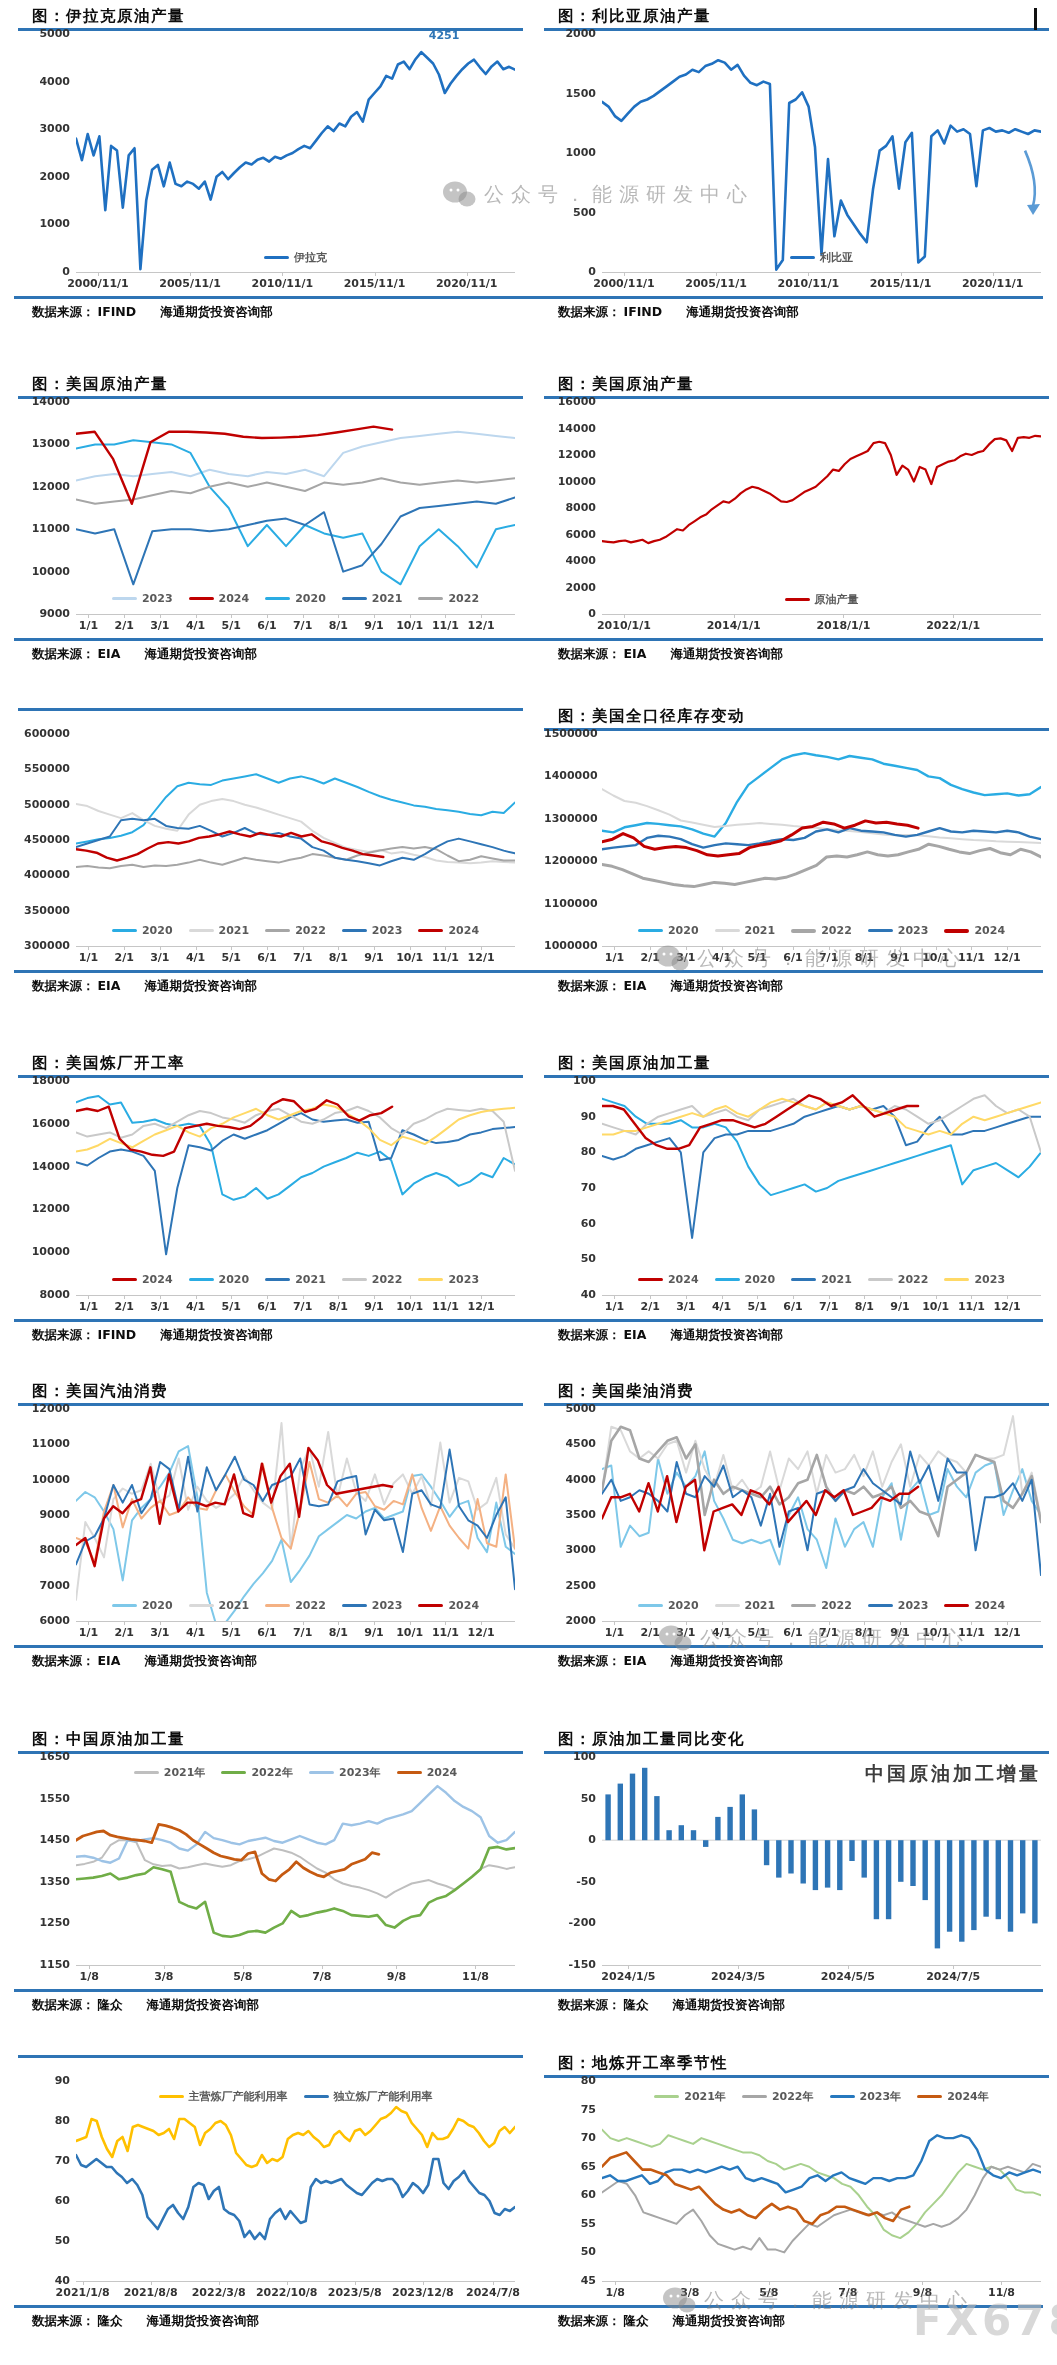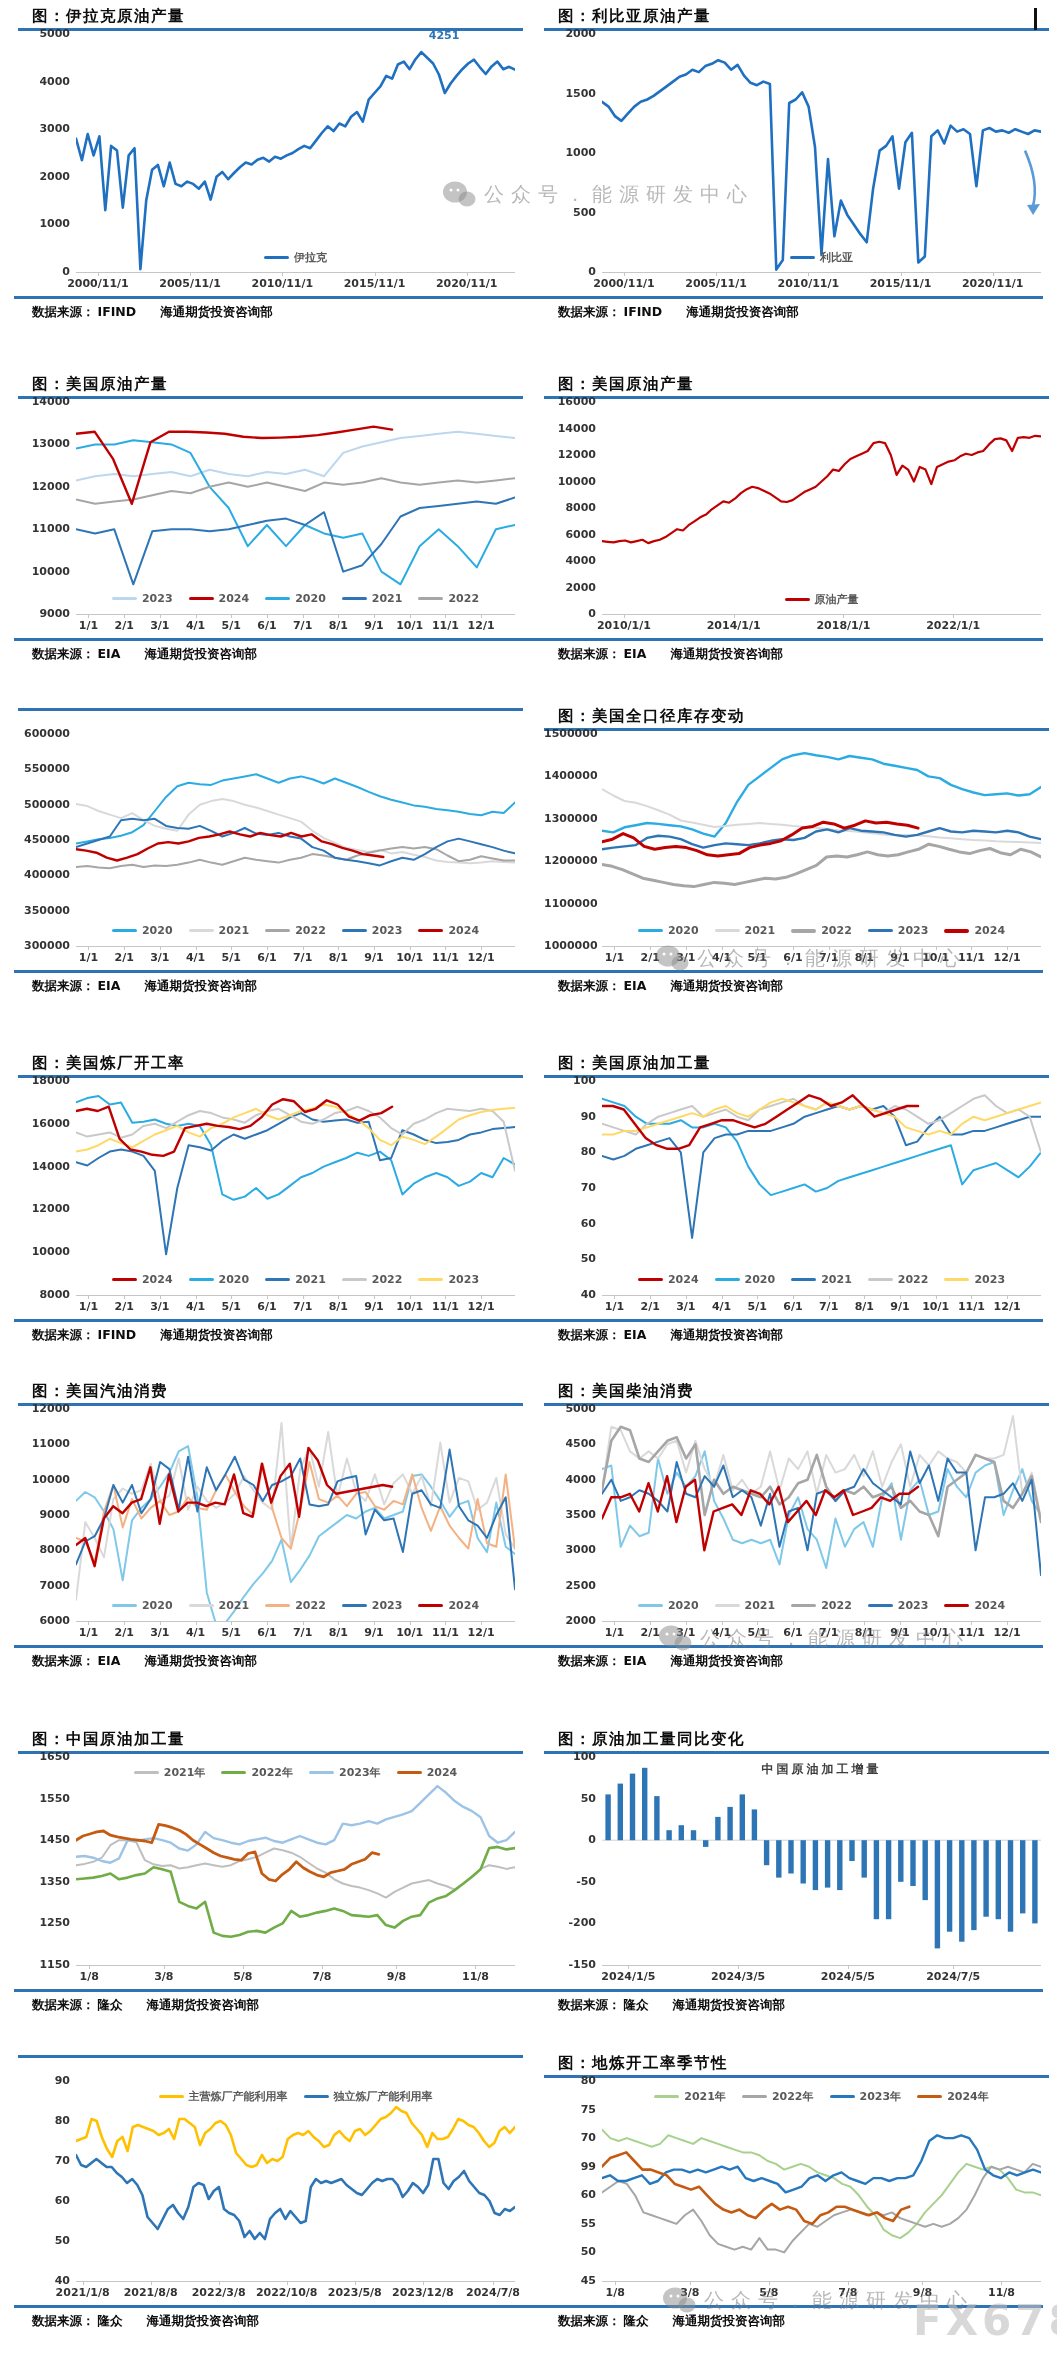--- a/index.html
+++ b/index.html
@@ -12,21 +12,21 @@
   .tick{position:absolute;width:1px;height:4px;background:#c6c6c6}
   .axis{position:absolute;height:1px;background:#c6c6c6}
   .legend{position:absolute;left:58px;width:439px;display:flex;justify-content:center;gap:16px;font-size:11px;font-weight:700;color:#595959;pointer-events:none}
   .lgi{display:flex;align-items:center;white-space:nowrap}
   .sw{display:inline-block;width:25px;height:3px;margin-right:5px;border-radius:2px}
   .src{position:absolute;left:14px;font-size:12.5px;font-weight:700;color:#0d0d0d;white-space:nowrap}
   .srcname{margin:0 24px 0 3px}
   .sep{position:absolute;left:14px;width:1029px;height:3px;background:#2E74B5}
   .wm{position:absolute;display:flex;align-items:center;gap:8px;color:rgba(125,125,125,.55);font-size:20px;letter-spacing:7px;white-space:nowrap;z-index:5}
   .fx{position:absolute;font-size:42px;font-weight:700;color:rgba(190,190,190,.6);letter-spacing:4px;z-index:5}
-  .innerTitle{position:absolute;left:58px;width:439px;text-align:center;font-size:12px;color:#3d3d3d;letter-spacing:3px;font-weight:600}
+  .innerTitle{position:absolute;left:58px;width:439px;text-align:right;font-size:19px;color:#3d3d3d;letter-spacing:3px;font-weight:600}
   .ann{position:absolute;font-size:11px;font-weight:700;color:#2E75B6}
   .corner{position:absolute;left:1034px;top:8px;width:3px;height:22px;background:#111}
   svg{display:block}
 </style>
 </head>
 <body>
 
 <div id="page">
     <figure class="chart" style="left: 18px; top: 6px; height: 318px;">
       <div class="title">图：伊拉克原油产量</div>
@@ -728,21 +728,21 @@
         </span>
       </div>
       <div class="src" style="top: 260px;"><span>数据来源：</span><span class="srcname">隆众</span><span>海通期货投资咨询部</span></div>
     </figure>
     <figure class="chart" style="left: 544px; top: 2053px; height: 280px;">
       <div class="title">图：地炼开工率季节性</div>
       <div class="rule"></div>
       <div class="ylab" style="top: 21px;">80</div>
       <div class="ylab" style="top: 49.5714px;">75</div>
       <div class="ylab" style="top: 78.1429px;">70</div>
-      <div class="ylab" style="top: 106.714px;">99</div>
+      <div class="ylab" style="top: 106.714px;">65</div>
       <div class="ylab" style="top: 135.286px;">60</div>
       <div class="ylab" style="top: 163.857px;">55</div>
       <div class="ylab" style="top: 192.429px;">50</div>
       <div class="ylab" style="top: 221px;">45</div>
       <svg width="439" height="200" viewBox="0 0 439 200" style="position: absolute; left: 58px; top: 28px; overflow: hidden;">
         <polyline points="0.0,48.6 8.3,57.1 16.6,60.0 24.8,57.1 33.1,60.0 41.4,62.9 49.7,65.7 58.0,62.9 66.3,54.3 74.5,57.1 82.8,60.0 91.1,62.9 99.4,57.1 107.7,60.0 116.0,62.9 124.2,65.7 132.5,68.6 140.8,71.4 149.1,71.4 157.4,74.3 165.7,80.0 173.9,82.9 182.2,88.6 190.5,85.7 198.8,82.9 207.1,85.7 215.4,91.4 223.6,94.3 231.9,97.1 240.2,102.9 248.5,105.7 256.8,114.3 265.1,125.7 273.3,134.3 281.6,148.6 289.9,154.3 298.2,157.1 306.5,151.4 314.8,142.9 323.0,131.4 331.3,122.9 339.6,114.3 347.9,102.9 356.2,91.4 364.5,82.9 372.7,85.7 381.0,88.6 389.3,85.7 397.6,88.6 405.9,97.1 414.2,108.6 422.4,111.4 430.7,111.4 439.0,114.3" fill="none" stroke="#A9D18E" stroke-width="2" stroke-linejoin="round" stroke-linecap="round"></polyline>
         <polyline points="0.0,111.4 8.3,105.7 16.6,100.0 24.8,102.9 33.1,114.3 41.4,131.4 49.7,134.3 58.0,137.1 66.3,140.0 74.5,142.9 82.8,134.3 91.1,128.6 99.4,140.0 107.7,154.3 116.0,162.9 124.2,165.7 132.5,168.6 140.8,165.7 149.1,168.6 157.4,157.1 165.7,168.6 173.9,168.6 182.2,171.4 190.5,160.0 198.8,151.4 207.1,142.9 215.4,145.7 223.6,140.0 231.9,134.3 240.2,131.4 248.5,128.6 256.8,131.4 265.1,134.3 273.3,131.4 281.6,134.3 289.9,131.4 298.2,137.1 306.5,140.0 314.8,142.9 323.0,145.7 331.3,142.9 339.6,145.7 347.9,142.9 356.2,137.1 364.5,128.6 372.7,114.3 381.0,97.1 389.3,85.7 397.6,88.6 405.9,85.7 414.2,88.6 422.4,91.4 430.7,82.9 439.0,85.7" fill="none" stroke="#A6A6A6" stroke-width="2" stroke-linejoin="round" stroke-linecap="round"></polyline>
         <polyline points="0.0,97.1 8.0,94.3 16.0,100.0 23.9,100.0 31.9,97.1 39.9,94.3 47.9,102.9 55.9,100.0 63.9,91.4 71.8,88.6 79.8,88.6 87.8,91.4 95.8,88.6 103.8,91.4 111.7,88.6 119.7,85.7 127.7,88.6 135.7,85.7 143.7,97.1 151.7,100.0 159.6,97.1 167.6,100.0 175.6,102.9 183.6,111.4 191.6,108.6 199.5,105.7 207.5,97.1 215.5,94.3 223.5,100.0 231.5,94.3 239.5,91.4 247.4,97.1 255.4,100.0 263.4,102.9 271.4,97.1 279.4,97.1 287.3,100.0 295.3,97.1 303.3,97.1 311.3,94.3 319.3,80.0 327.3,60.0 335.2,54.3 343.2,57.1 351.2,57.1 359.2,54.3 367.2,57.1 375.1,68.6 383.1,88.6 391.1,94.3 399.1,97.1 407.1,91.4 415.1,94.3 423.0,91.4 431.0,88.6 439.0,91.4" fill="none" stroke="#2678BE" stroke-width="2.4" stroke-linejoin="round" stroke-linecap="round"></polyline>
         <polyline points="0.0,85.7 8.1,77.1 16.2,74.3 24.3,71.4 32.3,80.0 40.4,88.6 48.5,88.6 56.6,91.4 64.7,94.3 72.8,102.9 80.9,105.7 89.0,108.6 97.0,105.7 105.1,114.3 113.2,122.9 121.3,128.6 129.4,131.4 137.5,128.6 145.6,134.3 153.6,137.1 161.7,128.6 169.8,122.9 177.9,128.6 186.0,125.7 194.1,128.6 202.2,140.0 210.3,142.9 218.3,134.3 226.4,131.4 234.5,125.7 242.6,125.7 250.7,128.6 258.8,131.4 266.9,134.3 275.0,131.4 283.0,137.1 291.1,140.0 299.2,128.6 307.3,125.7" fill="none" stroke="#C55A11" stroke-width="2.6" stroke-linejoin="round" stroke-linecap="round"></polyline>
       </svg>

